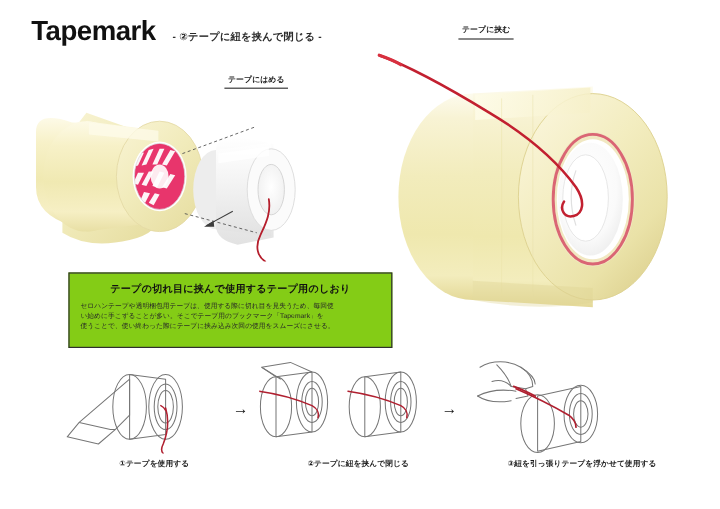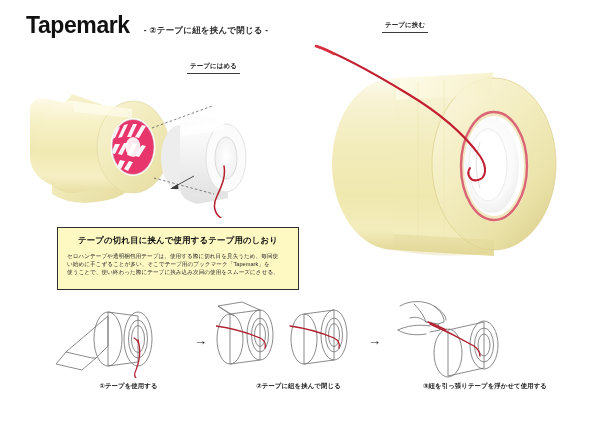--- a/index.html
+++ b/index.html
@@ -78,25 +78,25 @@
     width: 285px;
     height: 240px;
   }
   #hero-illustration svg { display: block; }
 
   
   #desc-panel {
     position: absolute;
     left: 57px;
     top: 227px;
-    width: 242px;
+    width: 270px;
     height: 63px;
     border: 0.9px solid #2f2f2f;
     box-sizing: border-box;
-    background: #fef9c3;
+    background: #84cc16;
     padding: 7px 9px 6px 9px;
   }
   #desc-heading {
     font-size: 8.4px;
     font-weight: 700;
     text-align: center;
     color: #111111;
     letter-spacing: 0.2px;
     margin-bottom: 6px;
   }

